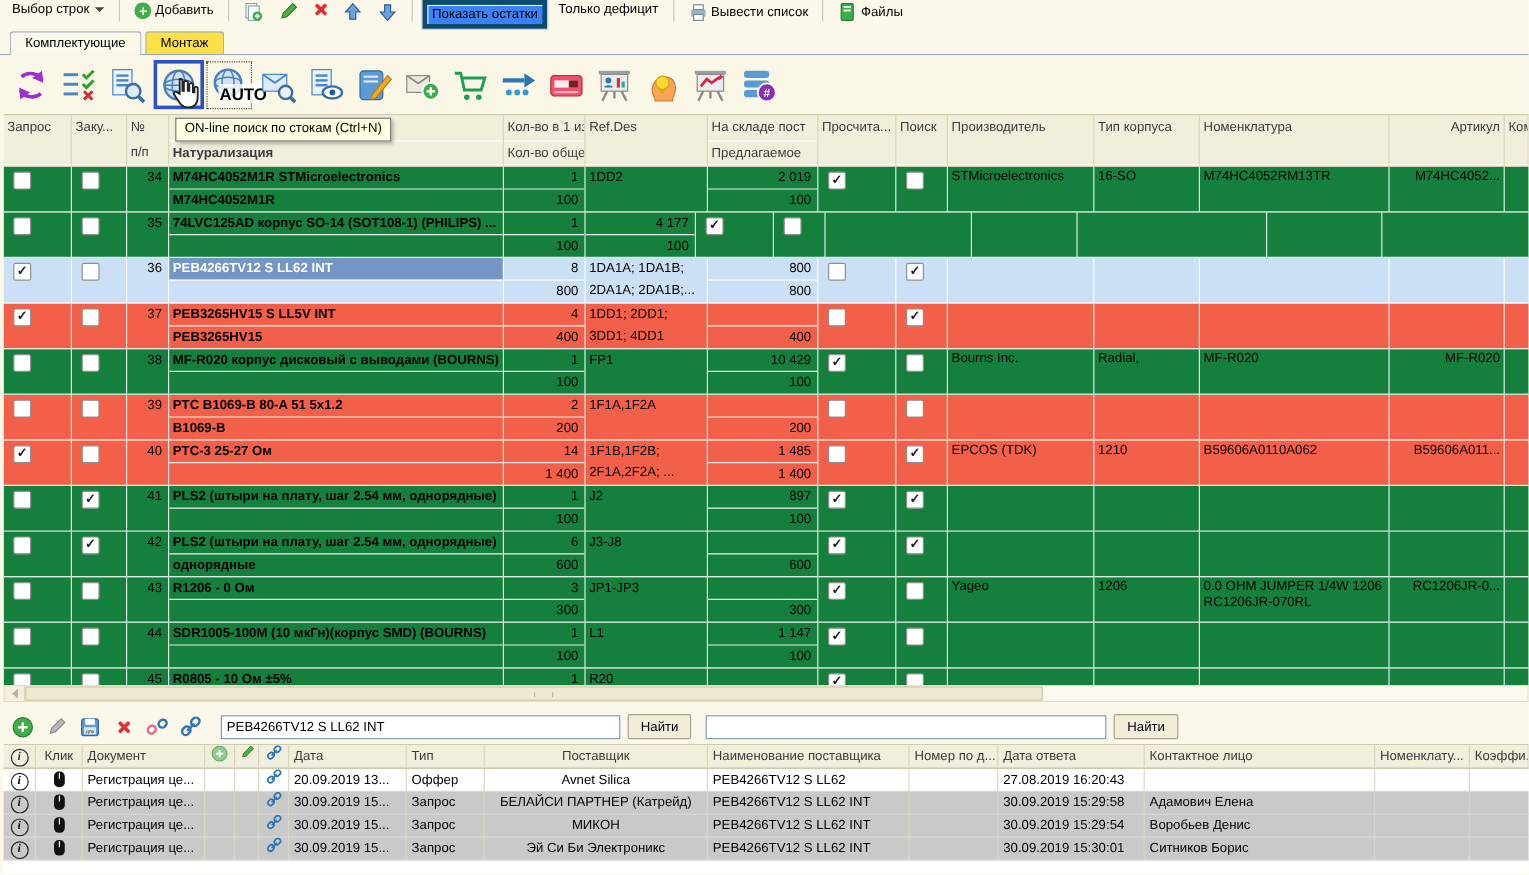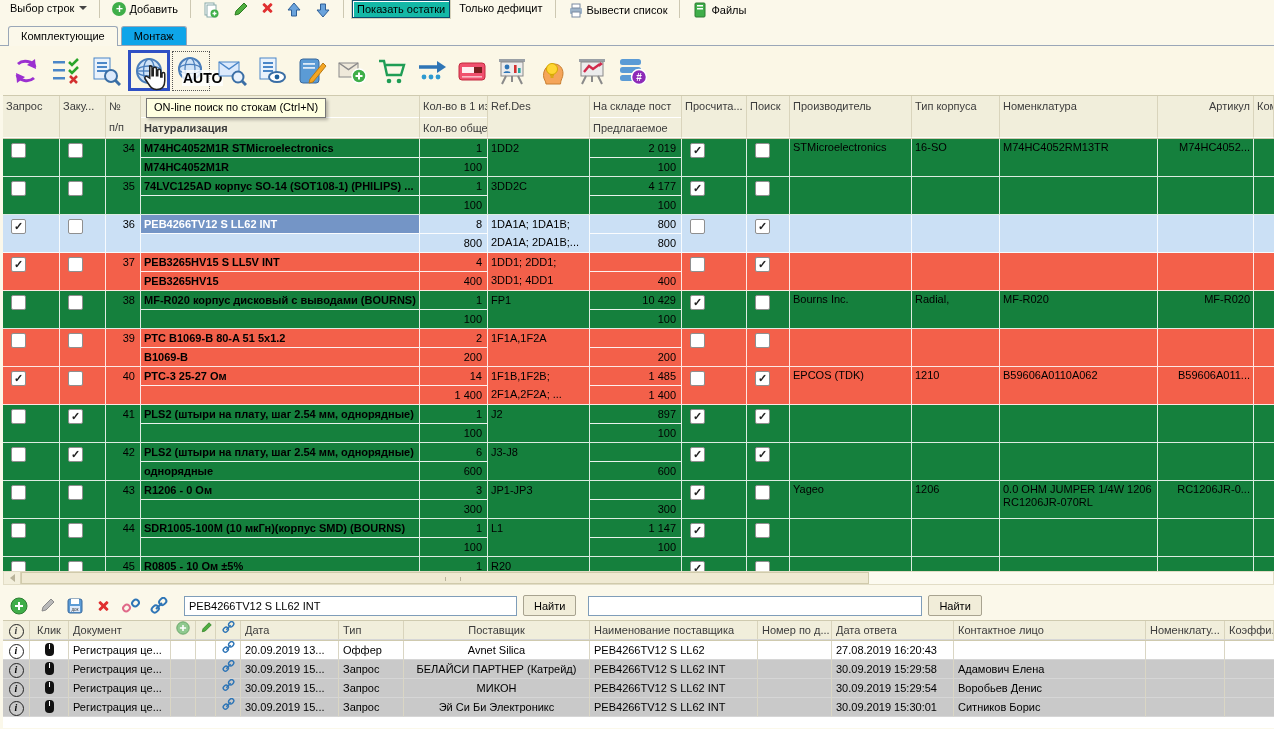--- a/index.html
+++ b/index.html
@@ -2,32 +2,32 @@
 <html><head>
 <meta charset="utf-8">
 <style>
   html,body{margin:0;padding:0;}
   .screen{position:relative;width:1274px;height:729px;background:#fbf8ea;overflow:hidden;
           font-family:"Liberation Sans", sans-serif;font-size:11px;color:#000;}
   
   .topbar{position:absolute;top:0;left:0;width:1274px;height:24px;display:flex;align-items:flex-start;
           padding-left:6px;box-sizing:border-box;gap:5px;}
   .tbtn{display:flex;align-items:center;gap:3px;padding:2px 4px;cursor:default;white-space:nowrap;}
-  .tbtn.pressed{border:1px solid #0c4a6e;background:#14b8a6;box-shadow:inset 1px 1px 0 #fff;outline:1px solid #d6d1ba;}
+  .tbtn.pressed{border:4px solid #0c4a6e;background:#3b82f6;box-shadow:inset 1px 1px 0 #fff;outline:1px solid #d6d1ba;}
   .tsep{width:1px;height:18px;background:#cdc8b2;margin:0 3px;}
   .dd-arrow{width:0;height:0;border-left:4px solid transparent;border-right:4px solid transparent;border-top:4px solid #444;margin-left:2px;}
   .mini{width:16px;height:16px;display:inline-flex;align-items:center;justify-content:center;}
   .plus-circle{width:14px;height:14px;border-radius:50%;background:#3fae49;color:#fff;display:inline-flex;
                align-items:center;justify-content:center;font-weight:bold;font-size:12px;line-height:1;}
   .xmark{position:relative;width:12px;height:12px;}
   .xmark::before,.xmark::after{content:"";position:absolute;left:5px;top:0;width:3px;height:12px;background:#e03030;border-radius:1px;}
   .xmark::before{transform:rotate(45deg);}  .xmark::after{transform:rotate(-45deg);}
   
   .tabs{position:absolute;top:24px;left:0;width:1274px;height:22px;border-bottom:1px solid #9aa7b8;box-sizing:border-box;display:flex;align-items:flex-end;padding-left:8px;}
-  .tab{padding:3px 12px;border:1px solid #9aa7b8;border-bottom:none;border-radius:3px 3px 0 0;margin-right:3px;background:#0ea5e9;}
+  .tab{padding:3px 12px;border:1px solid #9aa7b8;border-bottom:none;border-radius:3px 3px 0 0;margin-right:3px;background:#fde047;}
   .tab.active{background:#fbf8ea;position:relative;top:1px;padding-bottom:4px;font-weight:normal;}
   
   .iconbar{position:absolute;top:46px;left:0;width:1274px;height:49px;background:#fbf7e6;display:flex;align-items:center;padding-left:8px;box-sizing:border-box;}
   .ibtn{width:36px;height:38px;display:flex;align-items:center;justify-content:center;margin-right:4px;position:relative;}
   .ibtn svg{width:30px;height:30px;}
   .ibtn.globe-sel{border:3px solid #2f50c4;width:42px;height:41px;margin-right:2px;box-sizing:border-box;}
   .ibtn.auto-sel{border:1px dotted #555;}
   .autolabel{position:absolute;bottom:4px;left:9px;font-size:14px;font-weight:bold;background:rgba(255,255,255,.8);padding:0 1px;}
   .handcur{position:absolute;right:-2px;bottom:-4px;width:18px;height:18px;}
   
@@ -409,24 +409,20 @@
           <div class="l rt">35</div>
         </div>
         <div class="cell c-name">
           <div class="l">74LVC125AD корпус SO-14 (SOT108-1) (PHILIPS) ...</div>
           <div class="l sep"></div>
         </div>
         <div class="cell c-qty">
           <div class="l rt">1</div>
           <div class="l rt sep">100</div>
         </div>
-        <div class="cell c-ref">
-          <div class="refl">3DD2C</div>
-          <div class="refl"></div>
-        </div>
         <div class="cell c-stock">
           <div class="l rt">4 177</div>
           <div class="l rt sep">100</div>
         </div>
         <div class="cell c-pro"><span class="cb">✓</span></div>
         <div class="cell c-poisk"><span class="cb"></span></div>
         <div class="cell c-manuf">
           <div class="txt"></div>
         </div>
         <div class="cell c-pkg">

